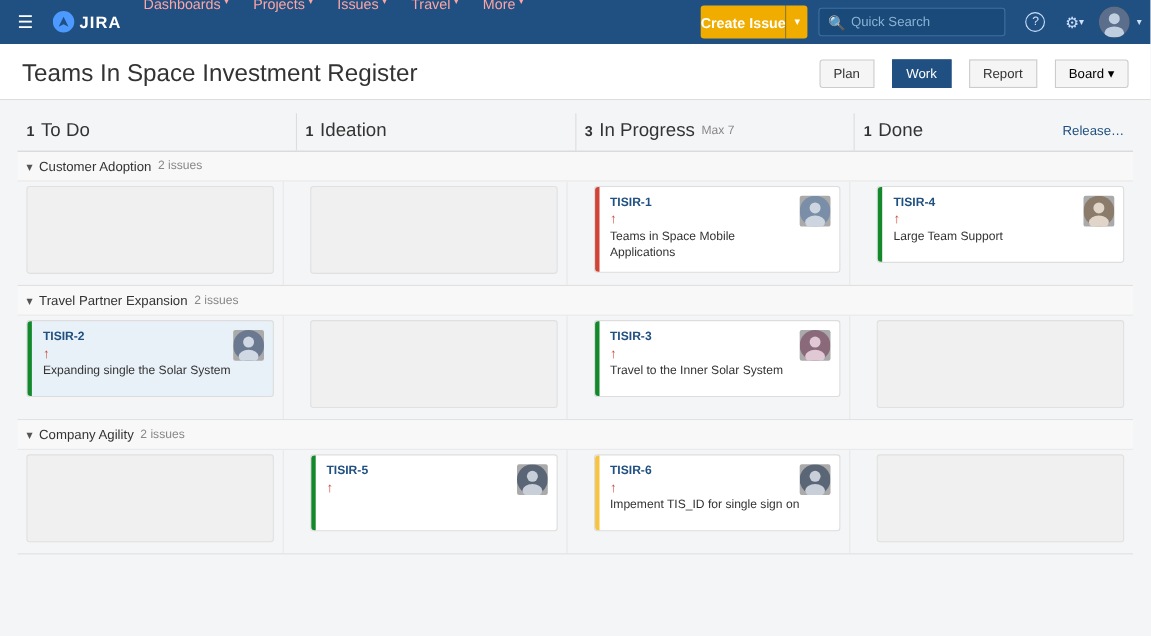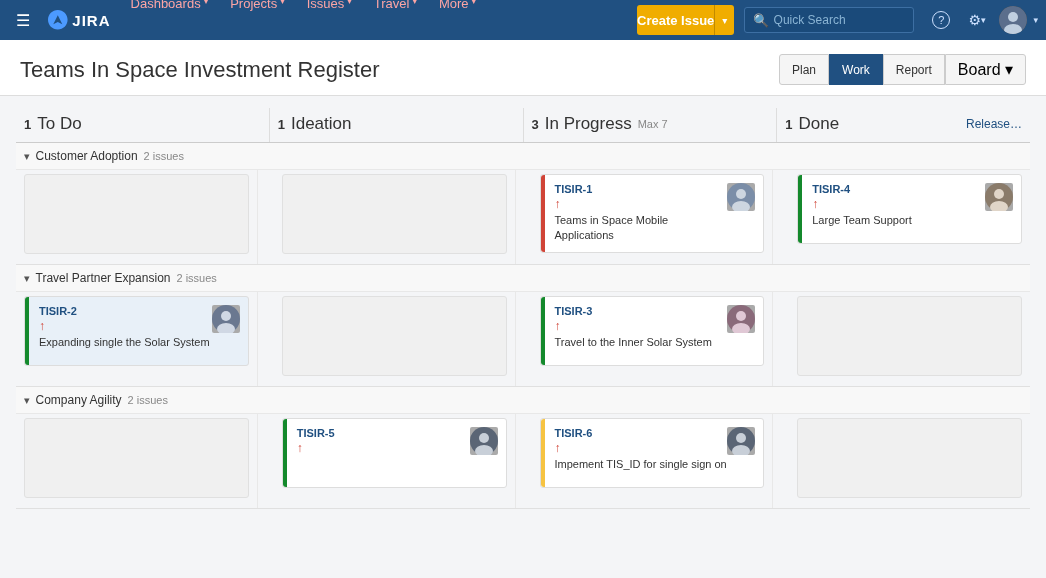--- a/index.html
+++ b/index.html
@@ -100,37 +100,37 @@
       display: flex;
       align-items: center;
       justify-content: space-between;
       margin-bottom: 10px;
     }
     .page-title {
       font-size: 22px;
       font-weight: normal;
       color: #333;
     }
-    .view-btns { display: flex; gap: 0; }
+    .view-btns { display: flex; gap: 16px; }
     .view-btn {
       border: 1px solid #ccc;
       background: #f5f5f5;
       padding: 5px 12px;
       cursor: pointer;
       font-size: 12px;
       color: #333;
     }
     .view-btn.active { background: #205081; color: #fff; border-color: #205081; }
     .view-btn:first-child { border-radius: 3px 0 0 3px; }
     .view-btn-board {
       border: 1px solid #ccc;
       background: #f5f5f5;
       padding: 5px 12px;
       cursor: pointer;
-      font-size: 16px;
+      font-size: 12px;
       border-radius: 0 3px 3px 0;
       display: flex; align-items: center; gap: 4px;
     }
 
     
     .quick-filters {
       display: flex;
       align-items: center;
       gap: 0;
       padding: 0;

